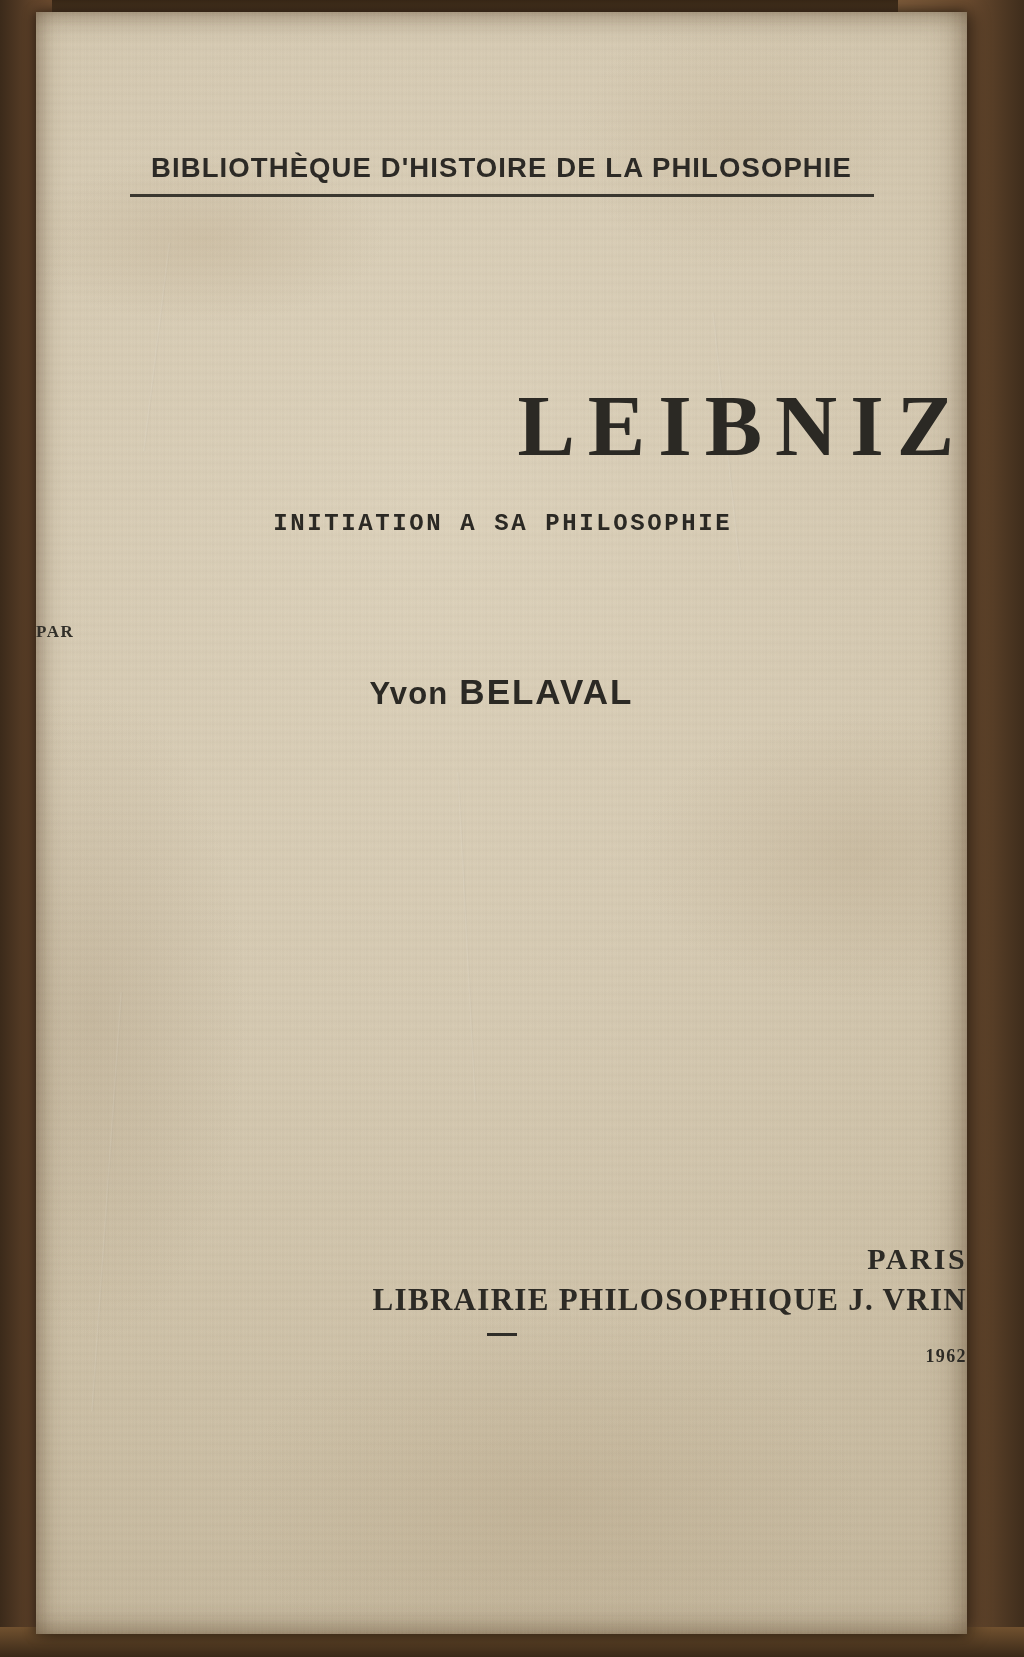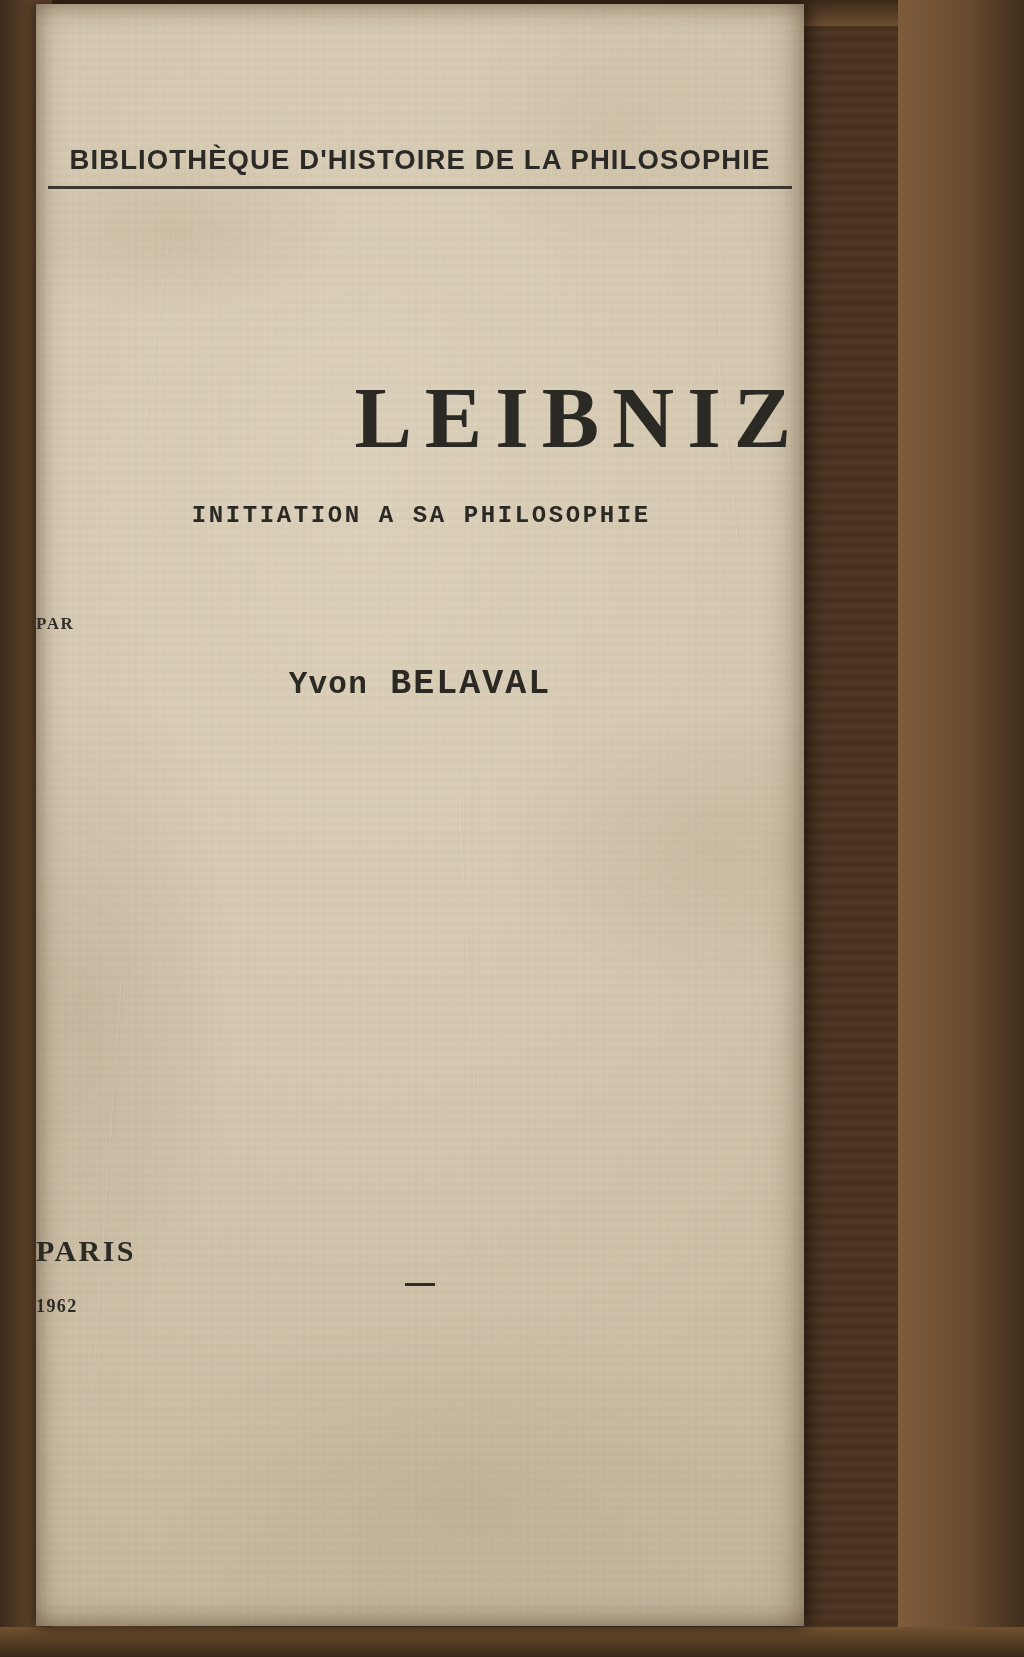--- a/index.html
+++ b/index.html
@@ -70,22 +70,22 @@
   .board-bottom {
     position: absolute;
     left: 0; bottom: 0; width: 100%; height: 30px;
     background: linear-gradient(0deg, #3a2918 0%, #71512f 100%);
   }
 
   
   .cover {
     position: absolute;
     left: 36px;
-    top: 4px;
-    width: 768px;
+    top: 12px;
+    width: 931px;
     height: 1622px;
     background:
       radial-gradient(ellipse 120% 80% at 42% 30%, #ddd2bb 0%, #d6cab2 40%, #cdc0a6 72%, #c2b499 100%);
     box-shadow: 6px 0 16px rgba(0,0,0,0.45), -3px 0 10px rgba(0,0,0,0.35);
     overflow: hidden;
   }
 
   
   .cover .grain {
     position: absolute;
@@ -216,35 +216,35 @@
     letter-spacing: 1.6px;
     color: #312f29;
   }
 
   .author {
     position: absolute;
     top: 660px;
     left: 0;
     width: 100%;
     text-align: center;
-    font-family: Liberation Mono, monospace;
+    font-family: Liberation Sans, sans-serif;
     font-weight: bold;
     font-size: 35px;
     letter-spacing: 1.2px;
     color: #2b2924;
   }
   .author .first { font-size: 31px; }
   .author .last  { font-size: 35px; letter-spacing: 2px; }
 
   .imprint {
     position: absolute;
     top: 1228px;
     left: 0;
     width: 100%;
-    text-align: left;
+    text-align: right;
     color: #2c2a25;
   }
   .imprint-city {
     font-family: "Liberation Serif", serif;
     font-weight: bold;
     font-size: 30px;
     letter-spacing: 2.4px;
     line-height: 1.25;
   }
   .imprint-publisher {
@@ -314,19 +314,20 @@
 
       <div class="byline-par">PAR</div>
 
       <div class="author">
         <span class="first">Yvon</span>
         <span class="last">BELAVAL</span>
       </div>
 
       <div class="imprint">
         <div class="imprint-city">PARIS</div>
+        <div class="imprint-publisher">LIBRAIRIE PHILOSOPHIQUE J. VRIN</div>
         <div class="imprint-dash"></div>
         <div class="imprint-year">1962</div>
       </div>
 
     </div>
   </div>
 </div>
 
 </body></html>

